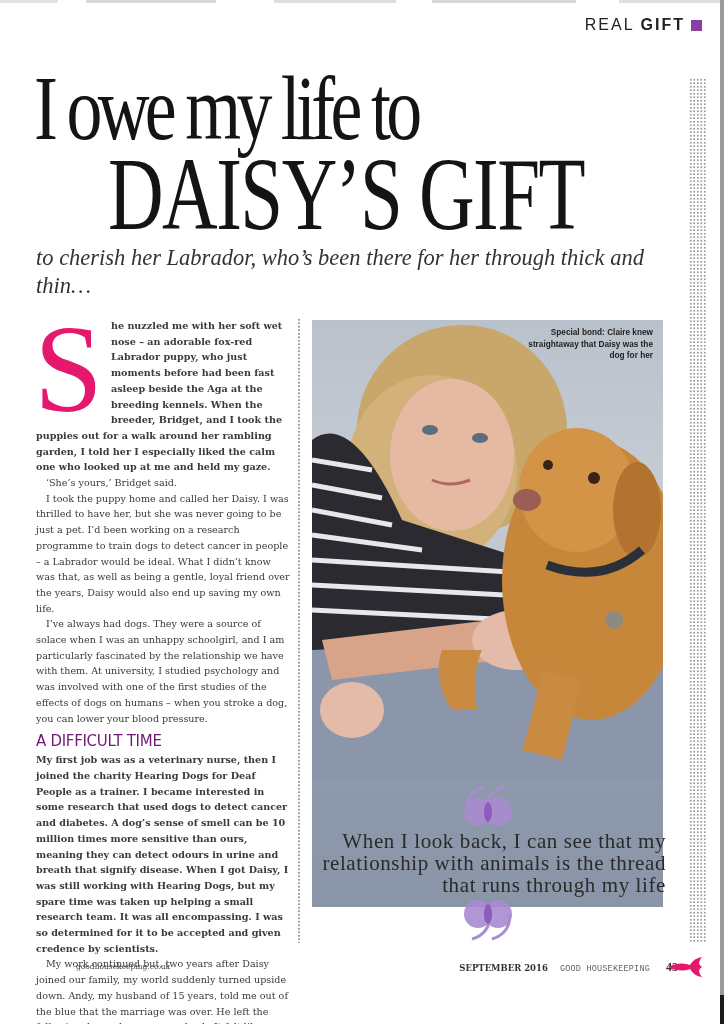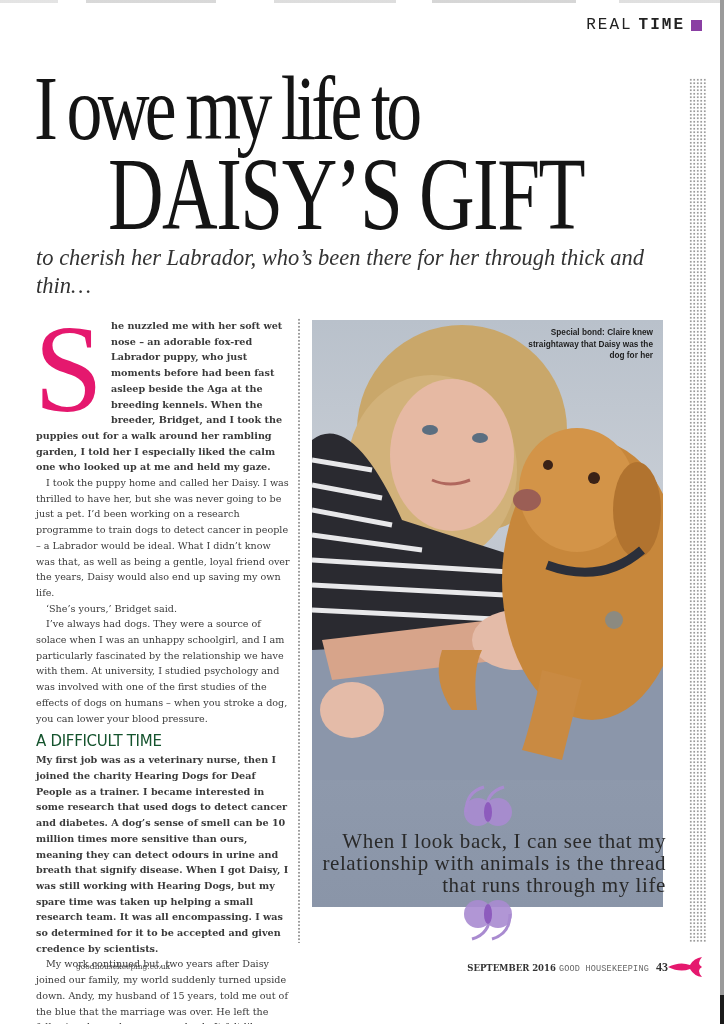--- a/index.html
+++ b/index.html
@@ -5,21 +5,21 @@
   html, body { margin: 0; padding: 0; }
   body {
     width: 724px; height: 1024px; position: relative; overflow: hidden;
     background: #ffffff; font-family: "DejaVu Serif", serif; color: #2b2b2b;
   }
   .topedge { position: absolute; left: 0; top: 0; width: 720px; height: 3px;
     background: linear-gradient(90deg, #ddd 0 8%, #fff 8% 12%, #cfcfcf 12% 30%, #fff 30% 38%, #d5d5d5 38% 55%, #fff 55% 60%, #ccc 60% 80%, #fff 80% 86%, #d8d8d8 86% 100%); opacity: .8; }
   .rightedge { position: absolute; right: 0; top: 0; width: 4px; height: 1024px; background: #9a9a9a; }
   .rightedge-dark { position: absolute; right: 0; top: 995px; width: 4px; height: 29px; background: #1a1a1a; }
 
-  .section-tag { position: absolute; right: 22px; top: 16px; font-family: Liberation Mono, monospace;
+  .section-tag { position: absolute; right: 22px; top: 16px; font-family: Liberation Sans, sans-serif;
     font-size: 16px; letter-spacing: 2px; color: #222; display: flex; align-items: center; gap: 6px; margin-left: 38px; }
   .section-tag .light { font-weight: normal; }
   .section-tag .bold { font-weight: bold; }
   .section-tag .sq { width: 11px; height: 11px; display: inline-block; }
 
   .dots-right { position: absolute; left: 689px; top: 78px; width: 18px; height: 865px;
     background-image: radial-gradient(circle, #9c9c9c 0.7px, transparent 0.9px);
     background-size: 3.5px 3.5px; }
   .hl1 { position: absolute; left: 34px; top: 62px; font-size: 92px; line-height: 92px; letter-spacing: -6px;
     transform: scaleX(0.78); transform-origin: left top; white-space: nowrap; color: #141414;
@@ -50,56 +50,56 @@
     font-family: "Liberation Sans", sans-serif; font-weight: bold; font-size: 9.4px; line-height: 11.5px;
     color: #1e1e1e; transform: scaleX(0.88); transform-origin: right top; }
 
   .quote-wrap { position: absolute; left: 310px; top: 784px; width: 356px; text-align: right; }
   .quote-mark { display: block; margin: 0 auto; }
   .quote-text { font-family: "Liberation Serif", serif; font-size: 21px; line-height: 22px;
     color: #2a2a2a; letter-spacing: 0.6px; margin: 2px 0 2px 0; }
 
   .footer-left { position: absolute; left: 36px; top: 962px; font-family: "DejaVu Serif", serif;
     font-size: 7.5px; color: #444; margin-left: 40px; }
-  .footer-right { position: absolute; right: 56px; top: 960px; font-family: "DejaVu Serif", serif;
-    font-size: 8.5px; color: #333; display: flex; align-items: baseline; gap: 3px; }
+  .footer-right { position: absolute; right: 46px; top: 960px; font-family: "DejaVu Serif", serif;
+    font-size: 8.5px; color: #333; display: flex; align-items: baseline; gap: 12px; }
   .footer-right .month { font-weight: bold; }
   .footer-right .mag { color: #666; letter-spacing: 0.2px; font-family: Liberation Mono, monospace; }
   .footer-right .pagenum { font-family: Liberation Serif, serif; font-weight: bold; font-size: 12px; margin-left: 4px; }
   .arrow-icon { position: absolute; left: 668px; top: 956px; }
 </style>
 </head>
 <body>
 
 <div class="topedge"></div>
 <div class="rightedge"></div>
 <div class="rightedge-dark"></div>
 
 <div class="section-tag">
   <span class="light">REAL</span>
-  <span class="bold">TIME</span>
+  <span class="bold">GIFT</span>
   <span class="sq" id="sec-sq" style="background: rgb(138, 63, 163);"></span>
 </div>
 
 <div class="dots-right"></div>
 
 <div class="hl1">I owe my life to</div>
 <div class="hl2">DAISY’S GIFT</div>
 
 <div class="standfirst">
   <div>to cherish her Labrador, who’s been there for her through thick and thin…</div>
 </div>
 
 <div class="col-left">
   <span class="dropcap" id="dropcap" style="color: rgb(229, 24, 110);">S</span>
   <p class="first">he nuzzled me with her soft wet nose – an adorable fox-red Labrador puppy, who just moments before had been fast asleep beside the Aga at the breeding kennels. When the breeder, Bridget, and I took the puppies out for a walk around her rambling garden, I told her I especially liked the calm one who looked up at me and held my gaze.</p>
+  <p>‘She’s yours,’ Bridget said.</p>
   <p>I took the puppy home and called her Daisy. I was thrilled to have her, but she was never going to be just a pet. I’d been working on a research programme to train dogs to detect cancer in people – a Labrador would be ideal. What I didn’t know was that, as well as being a gentle, loyal friend over the years, Daisy would also end up saving my own life.</p>
-  <p>‘She’s yours,’ Bridget said.</p>
   <p>I’ve always had dogs. They were a source of solace when I was an unhappy schoolgirl, and I am particularly fascinated by the relationship we have with them. At university, I studied psychology and was involved with one of the first studies of the effects of dogs on humans – when you stroke a dog, you can lower your blood pressure.</p>
-  <div class="subhead" id="subhead" style="color: #14532d;">A DIFFICULT TIME</div>
+  <div class="subhead" id="subhead" style="color: #701a75;">A DIFFICULT TIME</div>
   <p class="first">My first job was as a veterinary nurse, then I joined the charity Hearing Dogs for Deaf People as a trainer. I became interested in some research that used dogs to detect cancer and diabetes. A dog’s sense of smell can be 10 million times more sensitive than ours, meaning they can detect odours in urine and breath that signify disease. When I got Daisy, I was still working with Hearing Dogs, but my spare time was taken up helping a small research team. It was all encompassing. I was so determined for it to be accepted and given credence by scientists.</p>
   <p>My work continued but, two years after Daisy joined our family, my world suddenly turned upside down. Andy, my husband of 15 years, told me out of the blue that the marriage was over. He left the following day and never came back. It felt like a bereavement. The loss of my soul mate and life</p>
 </div>
 
 <div class="divider-v"></div>
 
 <div class="photo">
   <svg width="351" height="460" viewBox="0 0 351 460">
 
     <rect x="0" y="300" width="351" height="160" fill="#8b96aa"></rect>

